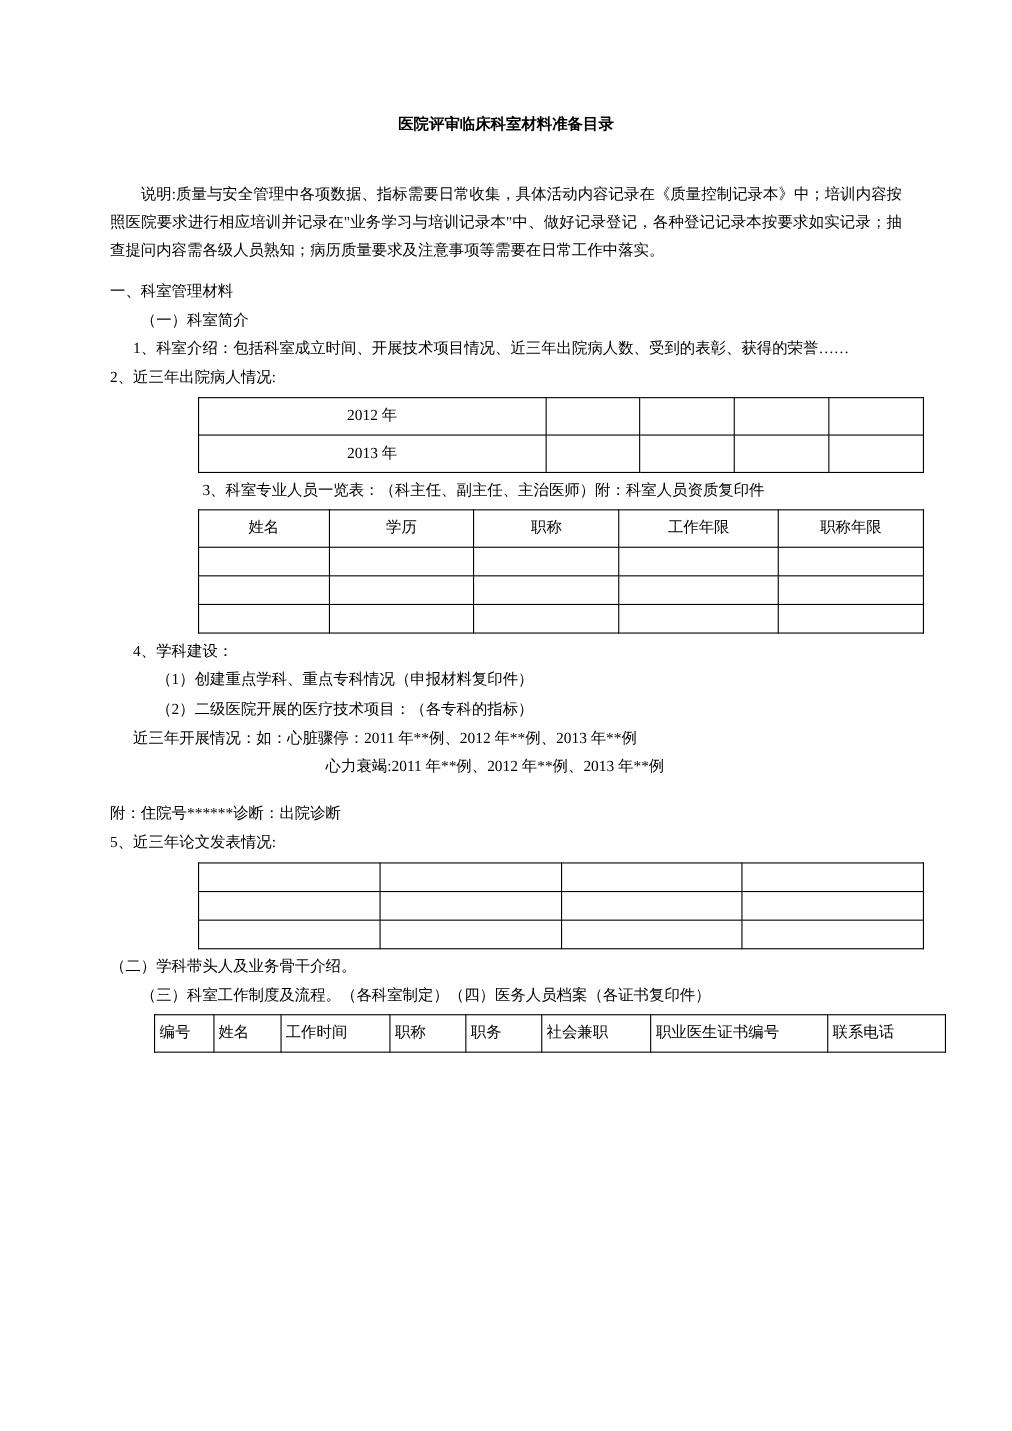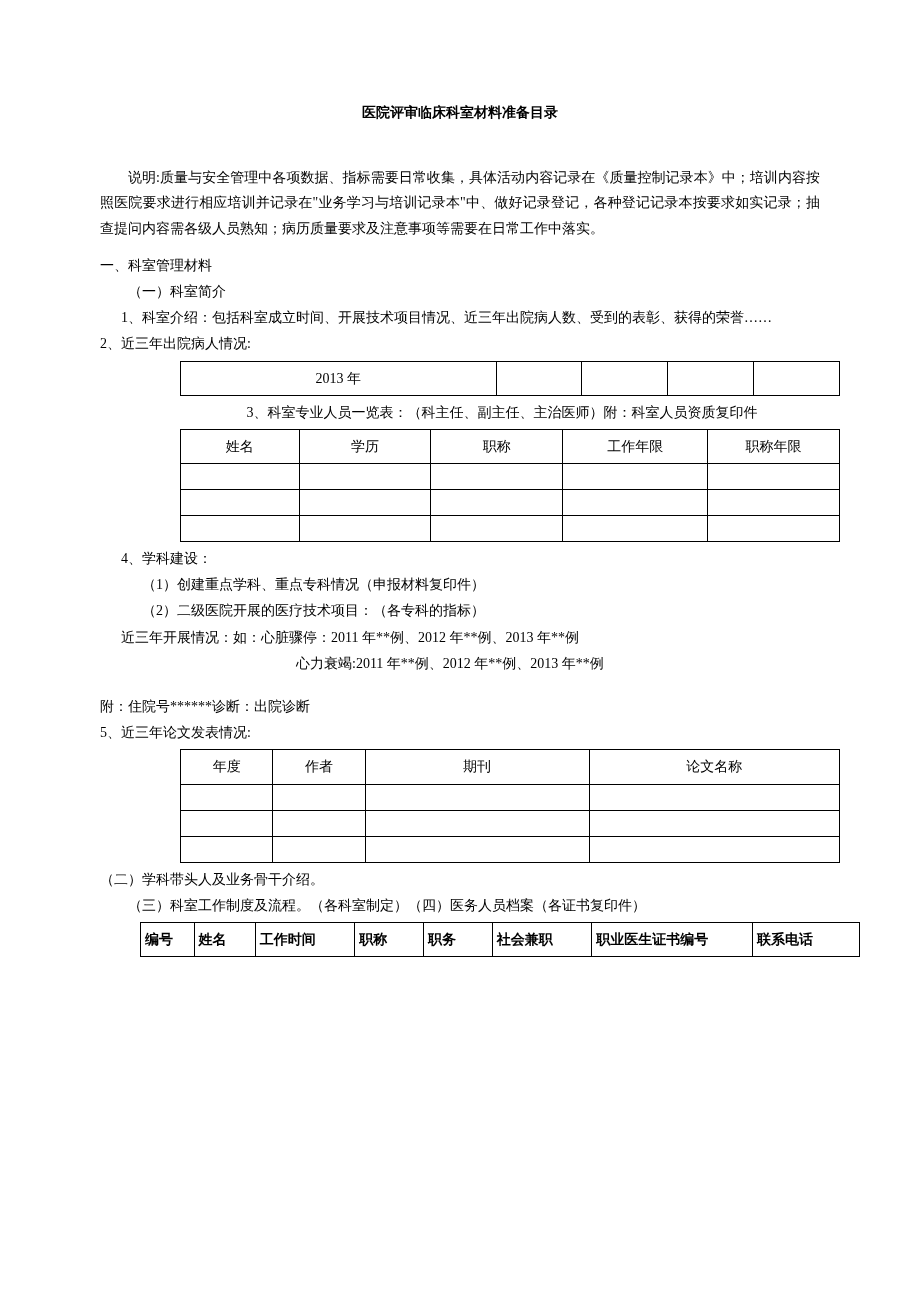--- a/index.html
+++ b/index.html
@@ -42,21 +42,20 @@
     td, th {
       border: 1px solid #000;
       padding: 4px 8px;
       text-align: center;
       font-weight: normal;
       height: 26px;
     }
     table.t4 td, table.t4 th {
       text-align: left;
       padding: 4px 4px;
-      font-weight: bold;
     }
     .spacer { height: 16px; }
     p { margin: 1px 0; }
   </style>
 </head>
 <body>
 
 <div class="title">医院评审临床科室材料准备目录</div>
 
 <p class="intro">说明:质量与安全管理中各项数据、指标需要日常收集，具体活动内容记录在《质量控制记录本》中；培训内容按照医院要求进行相应培训并记录在"业务学习与培训记录本"中、做好记录登记，各种登记记录本按要求如实记录；抽查提问内容需各级人员熟知；病历质量要求及注意事项等需要在日常工作中落实。</p>
@@ -65,30 +64,37 @@
 
 <p class="indent1">（一）科室简介</p>
 
 <p style="text-indent:1.5em">1、科室介绍：包括科室成立时间、开展技术项目情况、近三年出院病人数、受到的表彰、获得的荣誉……</p>
 
 <p class="no-indent">2、近三年出院病人情况:</p>
 
 <table>
   <tbody>
   <tr>
+        <td>2012 年</td>
+        <td></td>
+        <td></td>
+        <td></td>
+        <td></td>
+      </tr>
+  <tr>
         <td>2013 年</td>
         <td></td>
         <td></td>
         <td></td>
         <td></td>
       </tr>
 </tbody>
   </table>
 
-<p style="text-align:center; margin-left:84px">3、科室专业人员一览表：（科主任、副主任、主治医师）附：科室人员资质复印件</p>
+<p style="text-align:left; margin-left:84px">3、科室专业人员一览表：（科主任、副主任、主治医师）附：科室人员资质复印件</p>
 
 <table>
   <tbody>
       <tr>
     <th style="width:18%">姓名</th>
     <th style="width:20%">学历</th>
     <th style="width:20%">职称</th>
     <th style="width:22%">工作年限</th>
     <th style="width:20%">职称年限</th>
   </tr>
@@ -123,26 +129,20 @@
 <p style="text-indent:14em">心力衰竭:2011 年**例、2012 年**例、2013 年**例</p>
 
 <div class="spacer"></div>
 
 <p class="no-indent">附：住院号******诊断：出院诊断</p>
 
 <p class="no-indent">5、近三年论文发表情况:</p>
 
 <table>
   <tbody>
-      <tr>
-    <th style="width:14%">年度</th>
-    <th style="width:14%">作者</th>
-    <th style="width:34%">期刊</th>
-    <th style="width:38%">论文名称</th>
-  </tr>
   <tr>
         <td></td>
         <td></td>
         <td></td>
         <td></td>
       </tr>
   <tr>
         <td></td>
         <td></td>
         <td></td>

